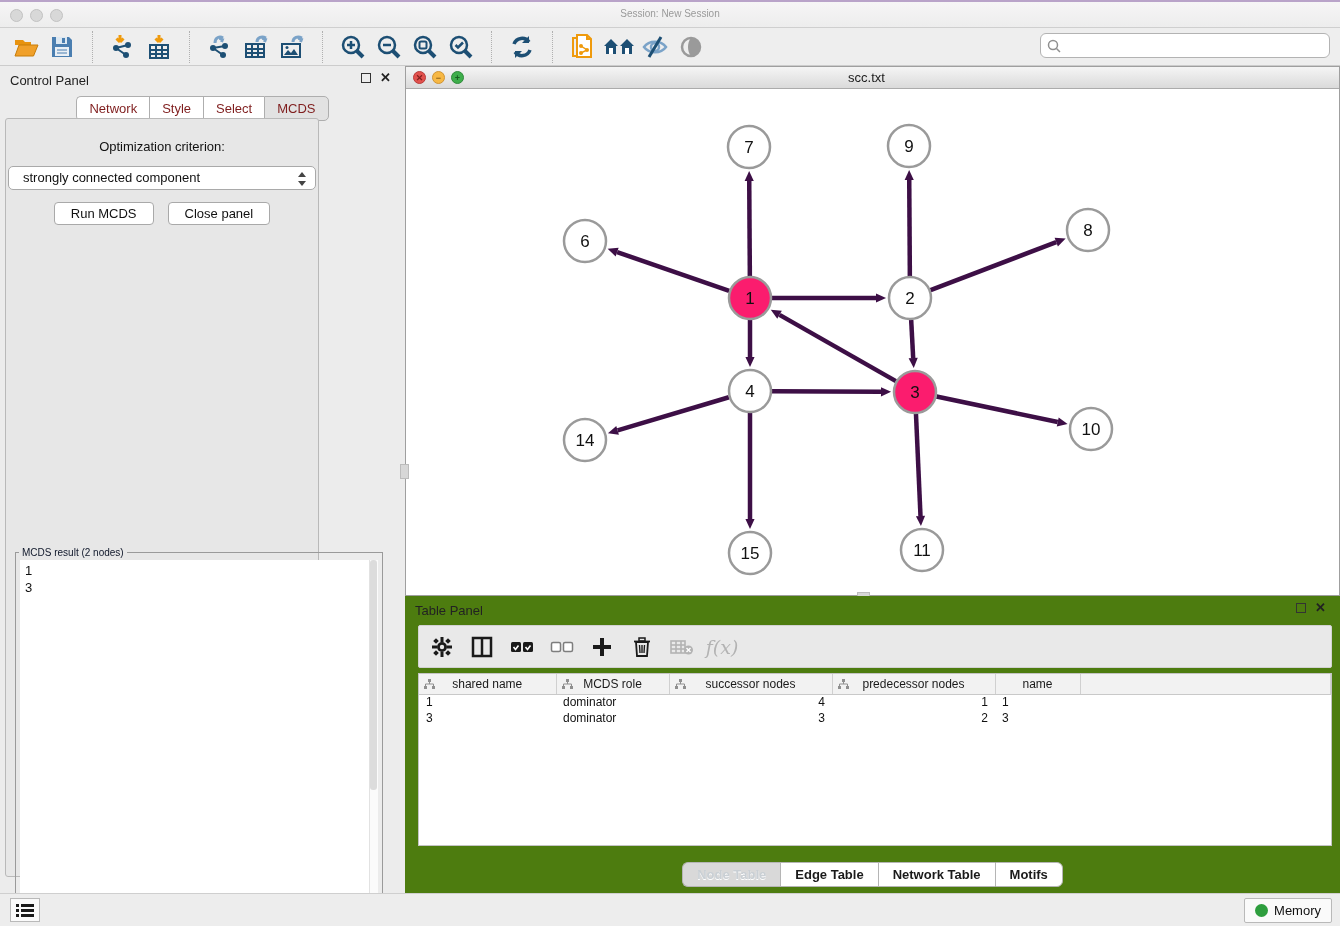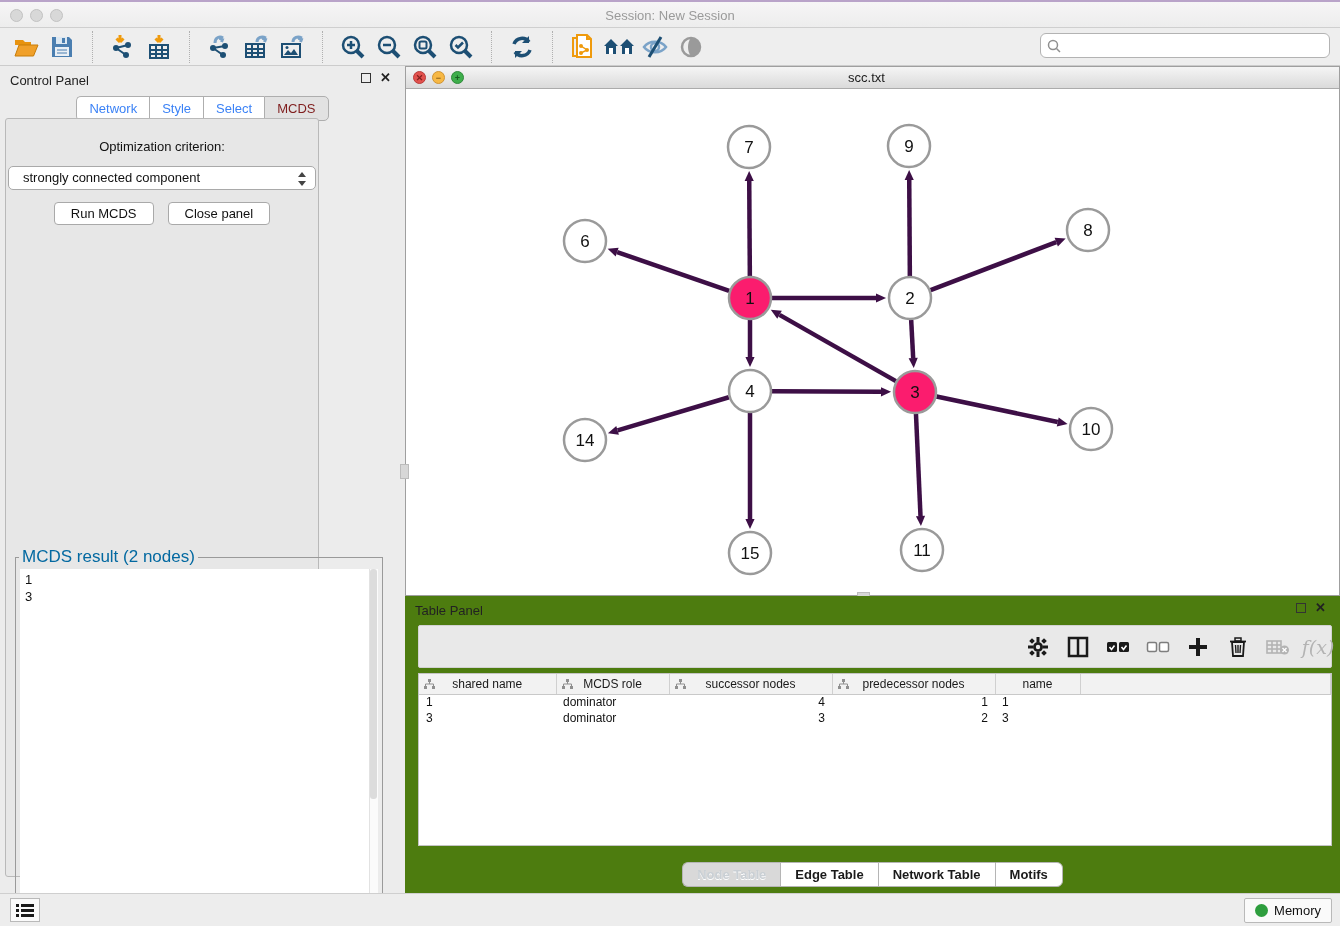--- a/index.html
+++ b/index.html
@@ -4,78 +4,78 @@
 <style>
   * { margin:0; padding:0; box-sizing:border-box; }
   html,body { width:1340px; height:926px; font-family:"Liberation Sans", sans-serif; background:#ececec; overflow:hidden; }
   .app { position:relative; width:1340px; height:926px; background:#ececec; }
 
   
   .titlebar { position:absolute; left:0; top:0; width:1340px; height:28px;
     background:linear-gradient(#f6f5f6,#ededed); border-top:2px solid #b9a3c9; border-bottom:1px solid #cfcfcf; }
   .traffic { position:absolute; top:7px; width:13px; height:13px; border-radius:50%; background:#d8d8d8; border:1px solid #c2c2c2; }
   .t1{left:10px;} .t2{left:30px;} .t3{left:50px;}
-  .titlebar .title { position:absolute; left:0; right:0; top:6px; text-align:center; font-size:13px; color:#9a9a9a; }
+  .titlebar .title { position:absolute; left:0; right:0; top:6px; text-align:center; font-size:10px; color:#9a9a9a; }
 
   
   .toolbar { position:absolute; left:0; top:28px; width:1340px; height:38px; background:#eeeeee; border-bottom:1px solid #cccccc; display:flex; align-items:center; }
   .tb-group { display:flex; align-items:center; height:30px; padding:0 8px; }
   .tb-sep { width:1px; height:32px; border-left:1px dotted #b0b0b0; margin:0 4px; }
   .tb-btn { width:36px; height:30px; display:flex; align-items:center; justify-content:center; cursor:default; }
   .searchwrap { position:absolute; right:10px; top:5px; width:290px; height:25px; background:#ffffff; border:1px solid #b3b3b3; border-radius:6px; }
   .searchwrap svg { position:absolute; left:6px; top:5px; }
   .searchwrap input { position:absolute; left:24px; top:1px; width:260px; height:21px; border:none; outline:none; font-size:13px; background:transparent; }
 
   
   .control-panel { position:absolute; left:0; top:66px; width:405px; height:822px; background:#ececec; }
   .panel-header { position:relative; height:28px; }
   .panel-header .ph-title { position:absolute; left:10px; top:7px; font-size:13px; color:#222; }
   .ph-icons { position:absolute; right:14px; top:7px; display:flex; gap:9px; align-items:center; }
   .float-ico { width:10px; height:10px; border:1.5px solid #333; background:transparent; }
   .close-ico { font-size:13px; font-weight:bold; color:#222; line-height:10px; }
 
   .cp-tabs { position:absolute; left:0; top:30px; width:405px; display:flex; justify-content:center; }
-  .cp-tab { font-size:13px; padding:4px 12px; background:#ffffff; border:1px solid #aeaeae; border-right:none; color:#3b82f6; }
+  .cp-tab { font-size:13px; padding:4px 12px; background:#ffffff; border:1px solid #aeaeae; border-right:none; color:#7f1d1d; }
   .cp-tab:first-child { border-radius:5px 0 0 5px; }
   .cp-tab:last-child { border-right:1px solid #aeaeae; border-radius:0 5px 5px 0; }
   .cp-tab.selected { background:#e2e2e2; color:#7f1d1d; }
 
   .cp-body { position:absolute; left:5px; top:52px; width:314px; height:759px; background:#e7e7e7; border:1px solid #b9b9b9; border-radius:3px; }
   .opt-label { margin-top:20px; text-align:center; font-size:13px; color:#111; }
   .dropdown { position:relative; margin:12px auto 0 auto; width:308px; height:24px; background:#ffffff; border:1px solid #a9a9a9; border-radius:5px; font-size:13px; color:#111; line-height:22px; padding-left:14px; }
   .dd-arrows { position:absolute; right:8px; top:4px; width:9px; height:16px; }
   .dd-arrows span { position:absolute; left:0; width:0; height:0; border-left:4.5px solid transparent; border-right:4.5px solid transparent; }
   .dd-up { top:1px; border-bottom:5px solid #444; }
   .dd-down { bottom:1px; border-top:5px solid #444; }
   .cp-buttons { margin-top:12px; display:flex; justify-content:center; gap:14px; }
   .cp-btn { font-size:13px; color:#111; background:#ffffff; border:1px solid #a9a9a9; border-radius:4px; padding:3px 16px; font-family:"Liberation Sans",sans-serif; }
 
   .result-group { position:absolute; left:9px; top:428px; width:368px; height:374px; border:1px solid #9a9a9a; margin:0; }
-  .result-group legend { font-size:17px; color:#0369a1; padding:0 3px; margin-left:3px; }
+  .result-group legend { font-size:10px; color:#0f172a; padding:0 3px; margin-left:3px; }
   .result-inner { position:absolute; left:4px; top:2px; width:358px; height:356px; background:#ffffff; overflow:hidden; }
   .result-text { font-size:13px; color:#111; padding:2px 0 0 5px; white-space:pre; line-height:17px; }
   .result-scroll { position:absolute; right:0; top:0; width:9px; height:356px; background:#fbfbfb; border-left:1px solid #e2e2e2; }
   .result-thumb { position:absolute; right:1px; top:0; width:7px; height:230px; background:#dcdcdc; border-radius:3px; }
 
   
   .net-window { position:absolute; left:405px; top:66px; width:935px; height:530px; border:1px solid #9f9f9f; background:#ffffff; }
   .net-titlebar { position:relative; height:22px; background:linear-gradient(#f5f5f5,#dadada); border-bottom:1px solid #ababab; }
   .net-title { position:absolute; left:0; right:12px; top:3px; text-align:center; font-size:13px; color:#1a1a1a; }
   .light { position:absolute; top:4px; width:13px; height:13px; border-radius:50%; font-size:9px; font-weight:bold; text-align:center; line-height:12px; }
   .light.red { left:7px; background:#e2514d; border:1px solid #b73c39; color:#7e1f1d; }
   .light.yellow { left:26px; background:#f7b844; border:1px solid #cf9434; color:#8d6117; }
   .light.green { left:45px; background:#3eae4b; border:1px solid #2f8a3a; color:#175f20; }
   .net-canvas { position:relative; width:933px; height:506px; background:#ffffff; }
 
   .splitter-v { position:absolute; left:-6px; top:397px; width:9px; height:15px; background:#d7d7d7; border:1px solid #bcbcbc; }
   .splitter-h { position:absolute; left:451px; bottom:-5px; width:13px; height:8px; background:#d7d7d7; border:1px solid #bcbcbc; }
 
   
   .table-panel { position:absolute; left:405px; top:596px; width:935px; height:297px; background:#4d7c0f; }
-  .tp-toolbar { position:absolute; left:13px; top:29px; width:914px; height:43px; background:#e9e9e9; border:1px solid #d2d2d2; border-radius:2px; display:flex; align-items:center; padding-left:16px; gap:14px;justify-content:flex-end; }
+  .tp-toolbar { position:absolute; left:13px; top:29px; width:914px; height:43px; background:#e9e9e9; border:1px solid #d2d2d2; border-radius:2px; display:flex; align-items:center; padding-left:10px; gap:14px; }
   .tp-btn { width:26px; height:26px; display:flex; align-items:center; justify-content:center; }
   .fx { font-family:"DejaVu Serif", serif; font-style:italic; font-size:19px; color:#b3b3b3; }
 
   .data-table { position:absolute; left:13px; top:77px; width:914px; height:173px; background:#ffffff; border:1px solid #c4c4c4; }
   table.grid { border-collapse:collapse; width:100%; table-layout:fixed; }
   table.grid th { background:#f2f2f2; border-right:1px solid #d0d0d0; border-bottom:1px solid #c9c9c9; font-weight:normal; font-size:12px; color:#1a1a1a; height:20px; position:relative; text-align:center; }
   table.grid th .sort-ico { position:absolute; left:5px; top:5px; }
   table.grid td { font-size:12px; color:#111; height:16px; padding:0 7px; }
   td.al { text-align:left; } td.ar { text-align:right; padding-right:14px; }
 

